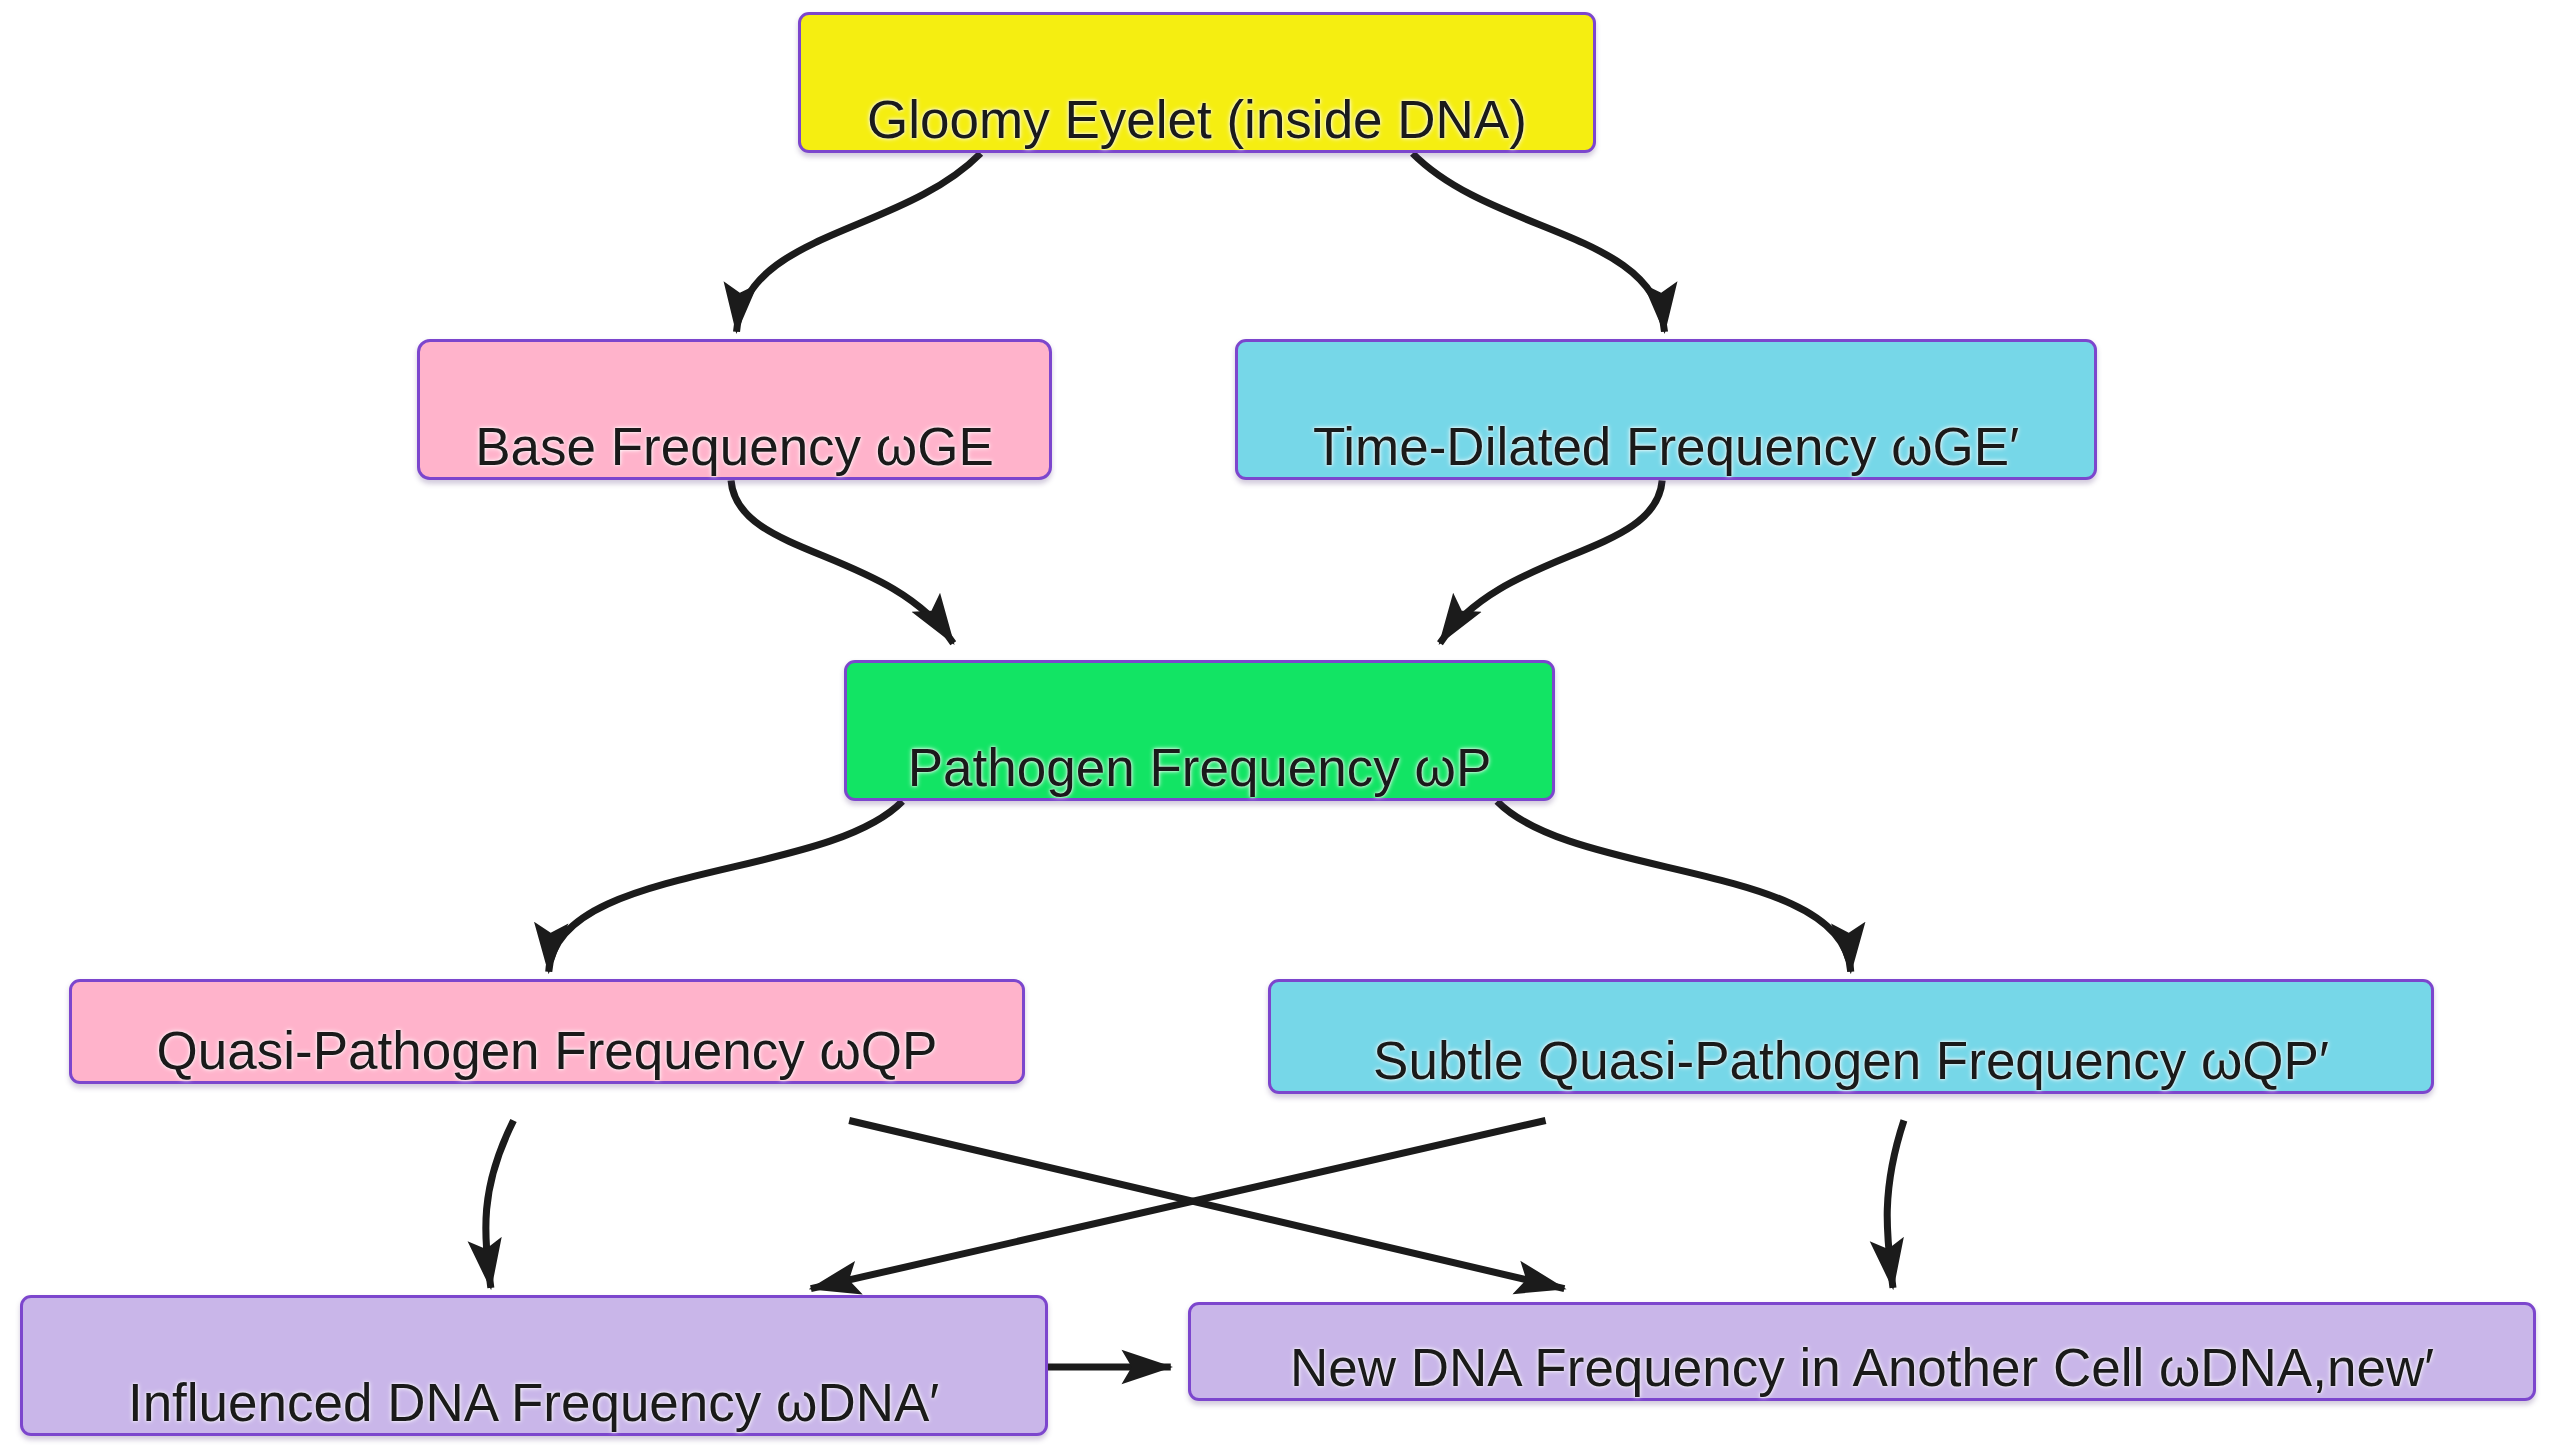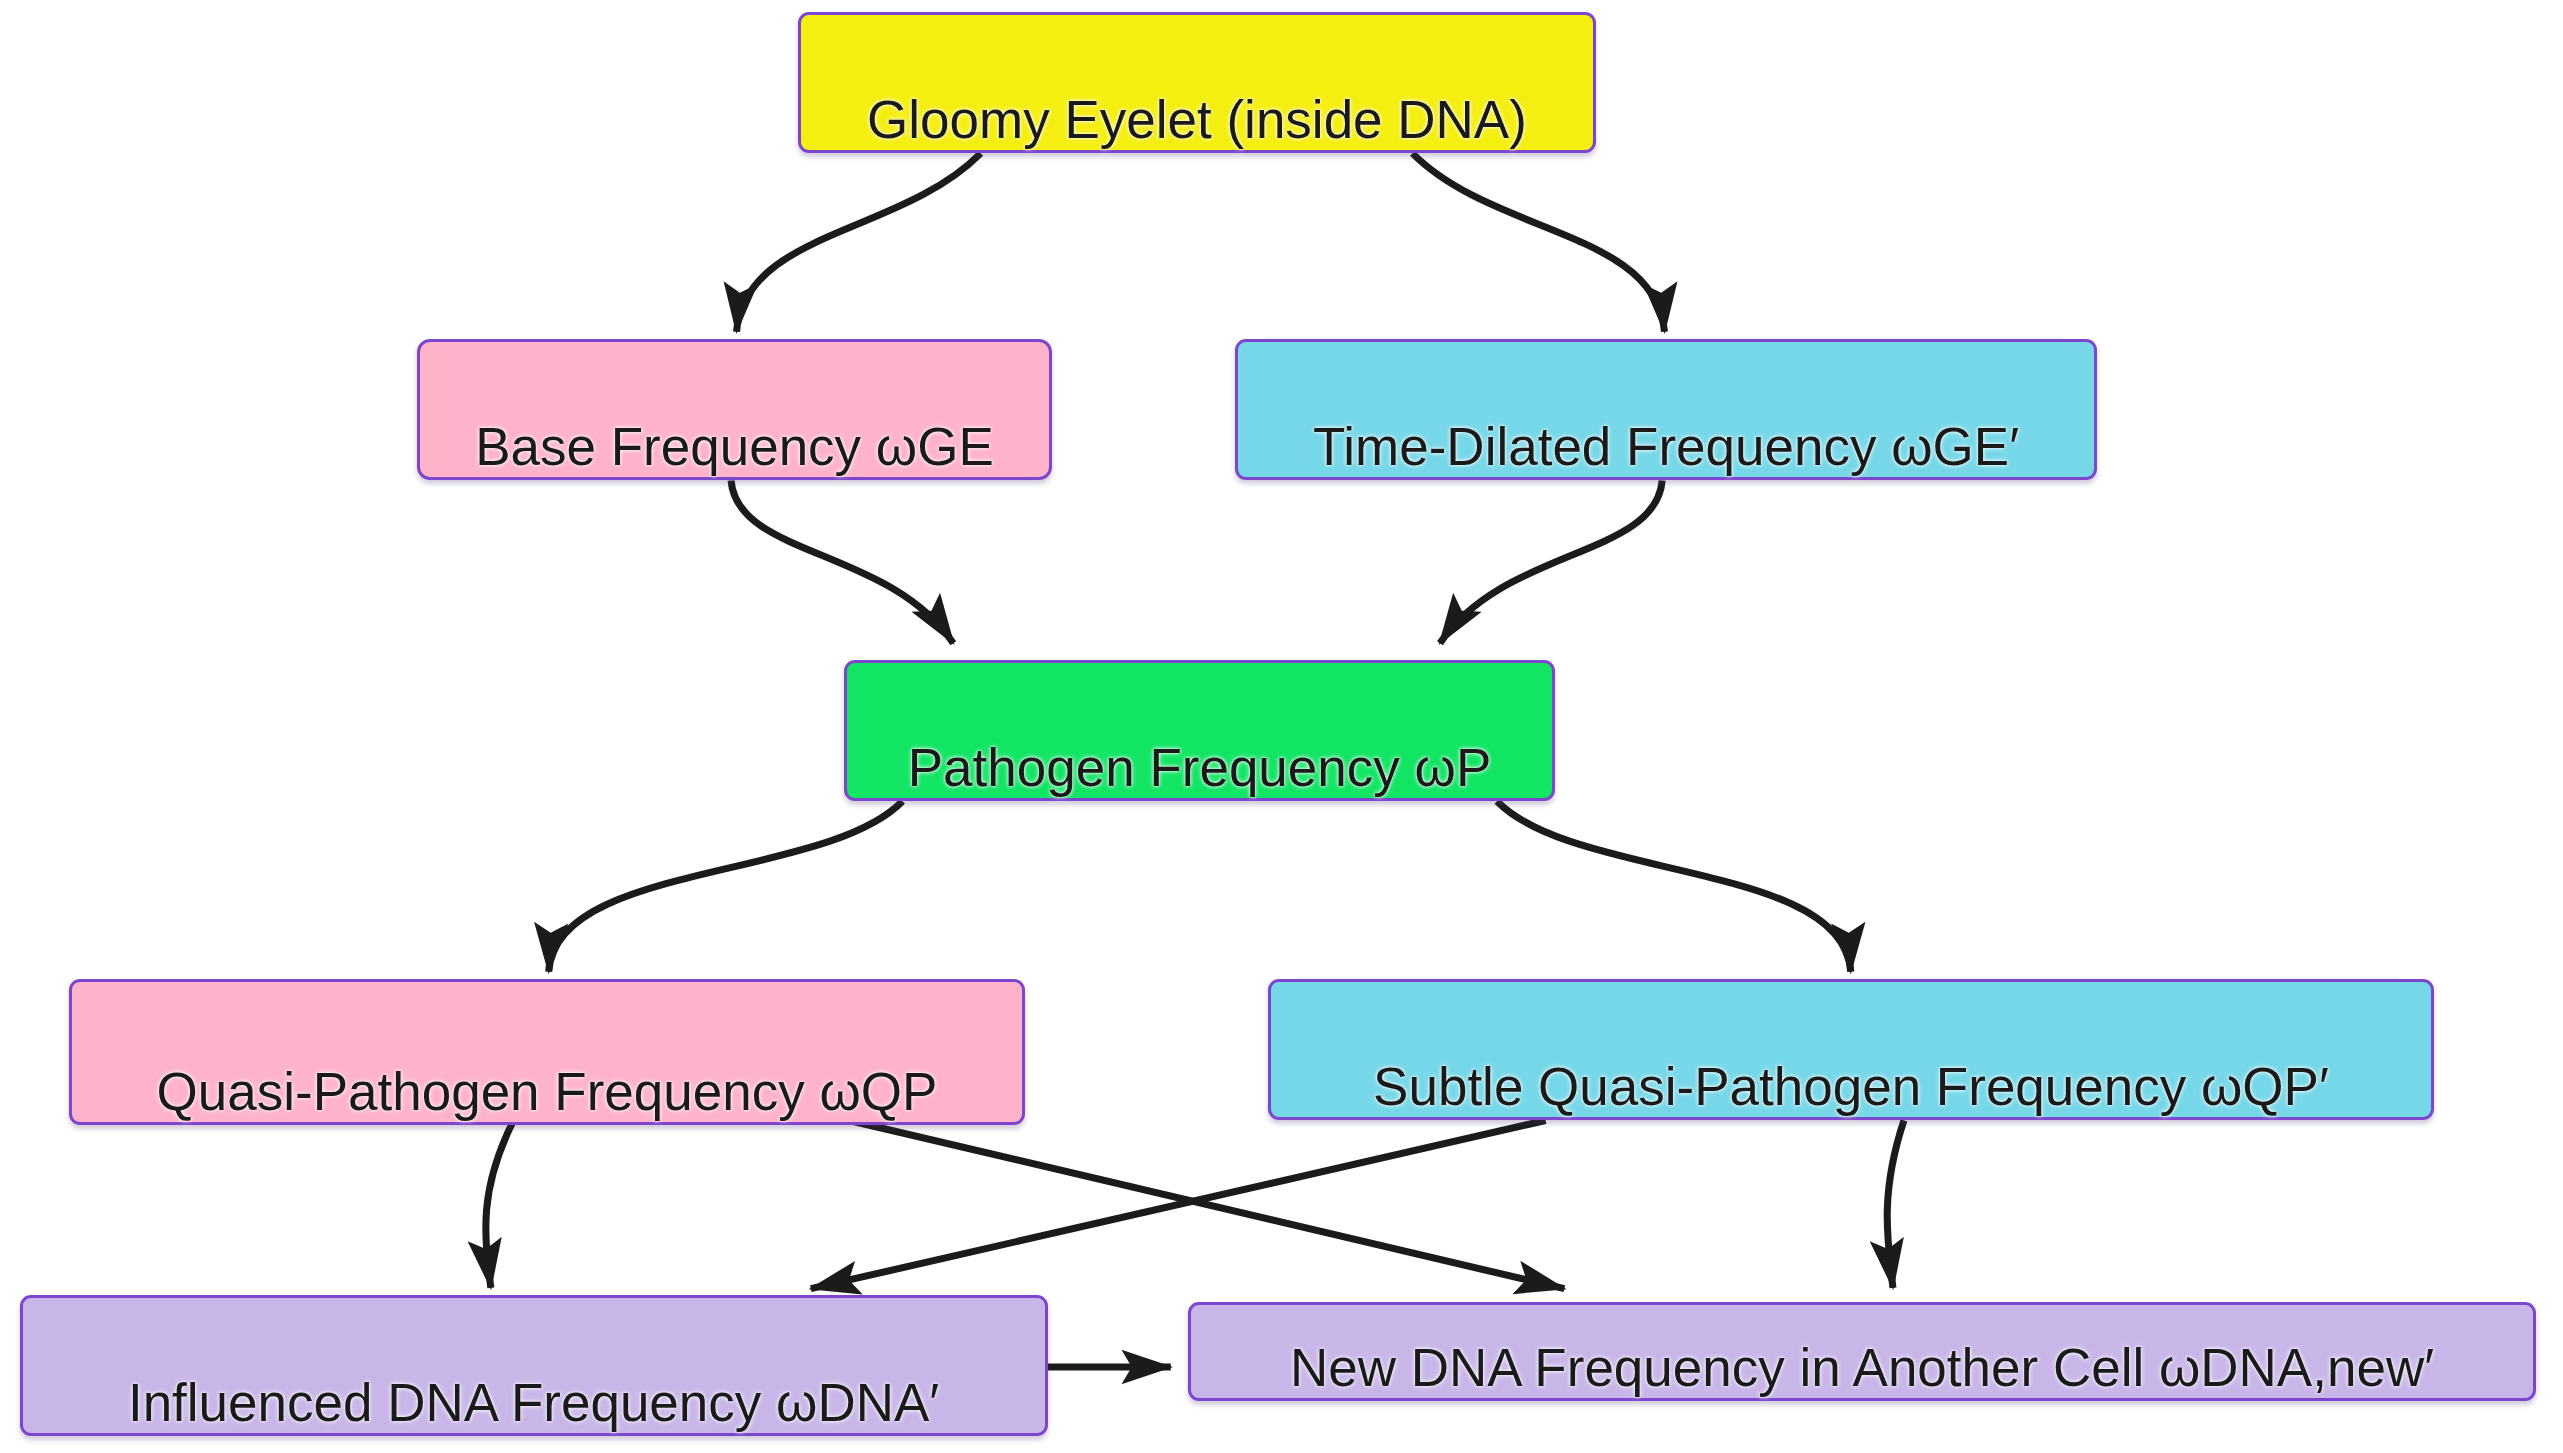--- a/index.html
+++ b/index.html
@@ -40,22 +40,22 @@
     color: #1a1a1a;
     white-space: nowrap;
     text-shadow: 0 0 5.5px rgba(255,255,255,0.95), 0 0 2.3px rgba(255,255,255,0.9);
     box-shadow: 0 3.1px 5.5px rgba(80,50,120,0.25);
   }
   
   #node-gloomy     { left: 798px; top: 11.7px;   width: 798px; height: 141px; }
   #node-base       { left: 417px;  top: 339px;  width: 635px;  height: 141px; border-radius: 13px; }
   #node-time       { left: 1235px; top: 339px;  width: 862px; height: 141px; }
   #node-pathogen   { left: 844px; top: 660px;  width: 711px;  height: 141px; }
-  #node-quasi      { left: 69px;   top: 979px; width: 956px; height: 146px; }
-  #node-subtle     { left: 1268px; top: 979px; width: 1166px; height: 141px; }
+  #node-quasi      { left: 69px;   top: 979px; width: 956px; height: 105px; }
+  #node-subtle     { left: 1268px; top: 979px; width: 1166px; height: 115px; }
   #node-influenced { left: 19.6px;   top: 1295px; width: 1028px; height: 141px; }
   #node-newdna     { left: 1188px; top: 1295px; width: 1348px; height: 99px; margin-top: 7px; }
 </style>
 </head>
 <body>
 
 <div class="canvas">
 
   <svg class="edges" viewBox="0 0 3275 1857" xmlns="http://www.w3.org/2000/svg">
     <defs>

